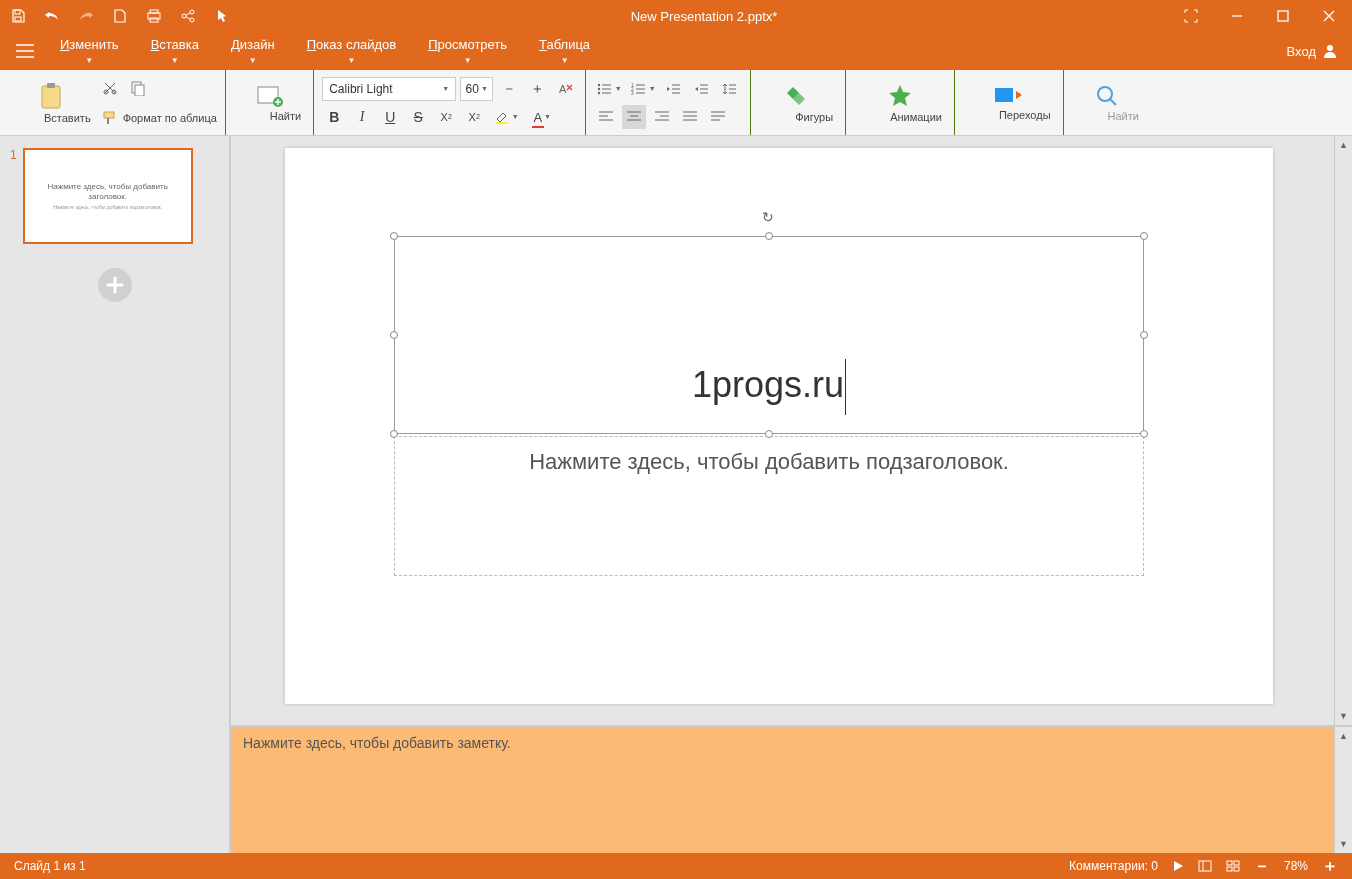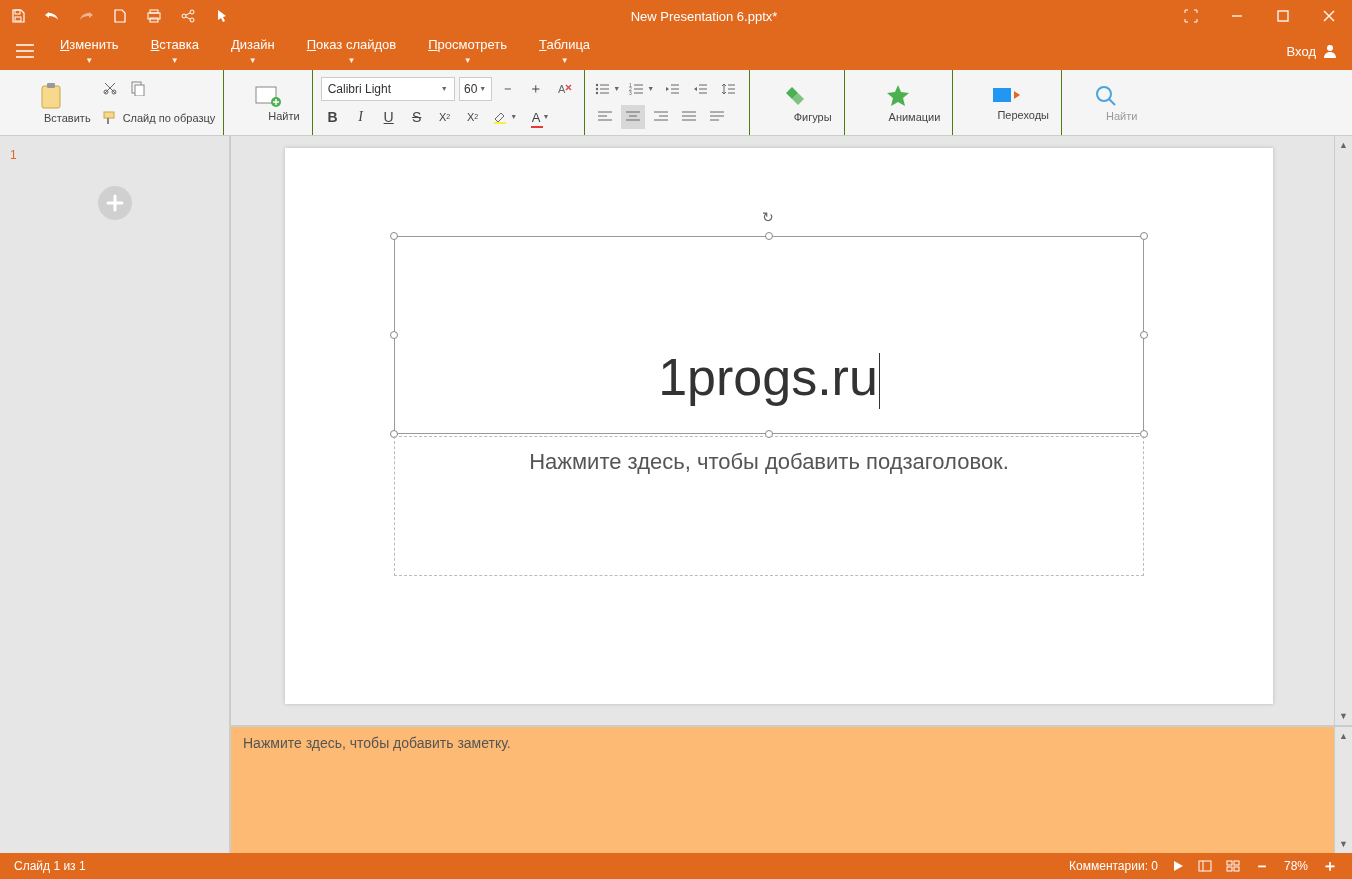--- a/index.html
+++ b/index.html
@@ -51,21 +51,21 @@
 .editcol { flex: 1; display: flex; flex-direction: column; min-height: 0; border-left: 1px solid #ccc; }
 .canvaswrap { flex: 1; background: #e6e6e6; display: flex; position: relative; overflow: hidden; }
 .canvasscroll { flex: 1; overflow: auto; padding: 12px 0 0 54px; }
 .slide { width: 988px; height: 556px; background: #fff; box-shadow: 0 0 4px rgba(0,0,0,.2); position: relative; }
 .titlebox { position: absolute; left: 109px; top: 88px; width: 750px; height: 198px; border: 1.5px solid #999; }
 .titlebox .handle { position: absolute; width: 8px; height: 8px; background: #fff; border: 1.5px solid #888; border-radius: 50%; }
 .handle.tl{top:-5px;left:-5px}.handle.tr{top:-5px;right:-5px}.handle.bl{bottom:-5px;left:-5px}.handle.br{bottom:-5px;right:-5px}
 .handle.tm{top:-5px;left:calc(50% - 4px)}.handle.bm{bottom:-5px;left:calc(50% - 4px)}
 .handle.ml{top:calc(50% - 4px);left:-5px}.handle.mr{top:calc(50% - 4px);right:-5px}
 .rotate{position:absolute;top:-28px;left:calc(50% - 7px);font-size:14px;color:#666;cursor:pointer}
-.titletext { position: absolute; bottom: 24px; width: 100%; text-align: center; font-family: "Calibri Light","Segoe UI Light",sans-serif; font-size: 52px; color: #333; font-weight: 300; }
+.titletext { position: absolute; bottom: 18px; width: 100%; text-align: center; font-family: "Calibri Light","Segoe UI Light",sans-serif; font-size: 36px; color: #333; font-weight: 300; }
 .titletext .cursor { display: inline-block; width: 1px; height: 56px; background: #333; vertical-align: middle; margin-left: 1px; animation: blink 1s infinite; }
 @keyframes blink { 50% { opacity: 0; } }
 .subbox { position: absolute; left: 109px; top: 288px; width: 750px; height: 140px; border: 1px dashed #bbb; }
 .subtext { text-align: center; font-family: "Calibri Light","Segoe UI Light",sans-serif; font-size: 22px; color: #555; padding-top: 12px; font-weight: 300; }
 .vscroll { width: 18px; background: #e6e6e6; border-left: 1px solid #ccc; position: relative; }
 .vscroll .up, .vscroll .dn { height: 18px; display: flex; align-items: center; justify-content: center; font-size: 9px; color: #666; cursor: pointer; }
 .vscroll .dn { position: absolute; bottom: 0; width: 100%; }
 
 .notes { height: 128px; border-top: 2px solid #ccc; background: #fdba74; display: flex; }
 .notesinner { flex: 1; padding: 8px 12px; font-size: 14px; color: #555; cursor: text; }
@@ -119,21 +119,21 @@
           <circle cx="11" cy="11" r="2" fill="none" stroke="#fff"></circle>
           <path d="M5 6l4-2M5 8l4 2" stroke="#fff"></path>
         </svg>
       </span>
     <span class="qi">
         <svg width="12" height="14" viewBox="0 0 12 14">
           <path d="M2 1l8 6-3 1 2 4-2 1-2-4-3 2z" fill="#fff"></path>
         </svg>
       </span>
   </div>
-  <div class="title">New Presentation 6.pptx*</div>
+  <div class="title">New Presentation 2.pptx*</div>
   <div class="winctrl">
     <span class="wc">
         <svg width="14" height="14" viewBox="0 0 14 14" stroke="#fff" fill="none">
           <path d="M1 4V1h3M10 1h3v3M13 10v3h-3M4 13H1v-3"></path>
         </svg>
       </span>
     <span class="wc">
         <svg width="12" height="12">
           <line x1="1" y1="6" x2="11" y2="6" stroke="#fff" stroke-width="1.3"></line>
         </svg>
@@ -217,21 +217,21 @@
             </svg>
           </span>
       </div>
       <div class="smallrow">
         <span class="ico">
             <svg width="16" height="16">
               <rect x="2" y="2" width="10" height="6" fill="#f7d88c" stroke="#c9a746"></rect>
               <path d="M6 8v6" stroke="#888" stroke-width="2"></path>
             </svg>
           </span>
-        <span style="font-size:11px;color:#444">Слайд по образцу</span>
+        <span style="font-size:11px;color:#444">Формат по аблица</span>
       </div>
     </div>
   </div>
 
   <div class="rgrp">
     <div class="bigbtn">
       <svg width="28" height="24">
           <rect x="2" y="3" width="20" height="16" fill="#fff" stroke="#888"></rect>
           <circle cx="22" cy="18" r="5" fill="#4caf50"></circle>
           <path d="M22 15v6M19 18h6" stroke="#fff" stroke-width="1.5"></path>
@@ -409,20 +409,24 @@
         </svg>
       <span class="lbl" style="color:#999">Найти</span>
     </div>
   </div>
 </div>
 
 <div class="workspace">
   <div class="thumbs">
     <div class="thumbwrap">
       <span class="thumbnum">1</span>
+      <div class="thumb">
+        <div class="t1">Нажмите здесь, чтобы добавить заголовок.</div>
+        <div class="t2">Нажмите здесь, чтобы добавить подзаголовок.</div>
+      </div>
     </div>
     <div class="addslide">
       <svg width="18" height="18">
           <path d="M9 2v14M2 9h14" stroke="#fff" stroke-width="3" stroke-linecap="round"></path>
         </svg>
     </div>
   </div>
 
   <div class="editcol">
     <div class="canvaswrap">

